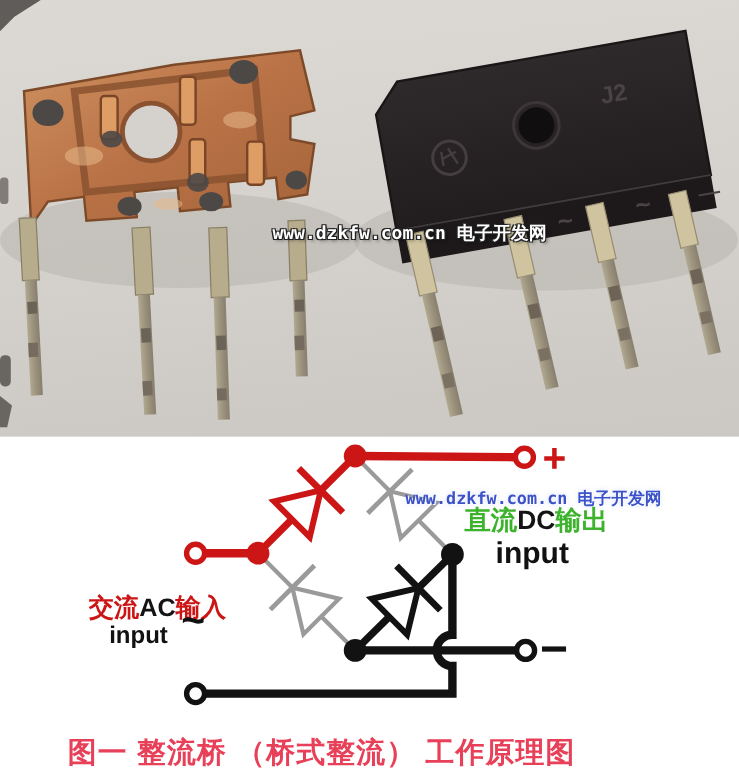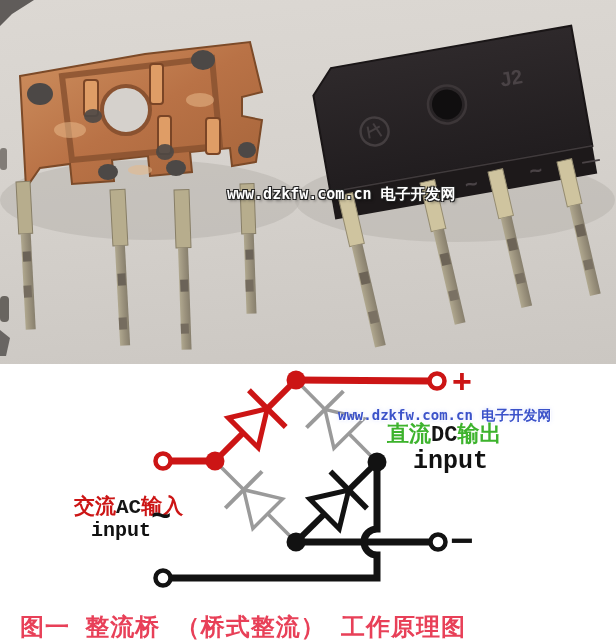--- a/index.html
+++ b/index.html
@@ -27,35 +27,35 @@
   .d-red .tri{stroke:var(--circuit-red);stroke-width:5;fill:#fff;}
   .d-red .bar{stroke:var(--circuit-red);stroke-width:5.5;}
   .d-black .axis{stroke:var(--circuit-black);stroke-width:6;}
   .d-black .tri{stroke:var(--circuit-black);stroke-width:5;fill:#fff;}
   .d-black .bar{stroke:var(--circuit-black);stroke-width:5.5;}
   .d-gray .axis{stroke:var(--circuit-gray);stroke-width:3.5;}
   .d-gray .tri{stroke:var(--circuit-gray);stroke-width:3.5;fill:#fff;}
   .d-gray .bar{stroke:var(--circuit-gray);stroke-width:4;}
   .sign-plus{font-size:34px;font-weight:bold;fill:var(--circuit-red);}
   .sign-minus{font-size:40px;font-weight:bold;fill:var(--circuit-black);}
-  .lbl{position:absolute;white-space:nowrap;font-weight:bold;font-family:Liberation Mono, monospace;}
+  .lbl{position:absolute;white-space:nowrap;font-weight:bold;}
   .lbl .red{color:var(--circuit-red);}
   .lbl .blk{color:#141414;}
   .lbl .grn{color:var(--green);}
   #ac-label{left:74px;top:492px;font-size:21px;text-align:center;}
   #ac-tilde{left:151px;top:498px;font-size:34px;color:#111;}
   #input-label{left:91px;top:519px;font-size:20px;color:#111;}
   #circuit-wm{left:338px;top:407px;font-size:14px;font-weight:bold;
               font-family:"DejaVu Sans Mono","Liberation Mono",monospace;
               color:var(--watermark-blue);
               text-shadow:1px 1px 0 rgba(255,255,255,.9),0 0 4px rgba(130,150,255,.35);}
   #dc-label{left:387px;top:419px;font-size:22px;}
   #output-label{left:413px;top:447px;font-size:25px;color:#111;}
   #fig-caption{left:0;top:611px;width:486px;text-align:center;font-size:24px;
-               letter-spacing:1px;color:var(--caption-red);}
+               letter-spacing:1px;color:var(--caption-red);padding-left:25px;}
   
   .pkg-mark{font-weight:bold;fill:#4a4346;}
 </style>
 </head>
 <body>
 
 <div id="stage">
 
   <div id="photo">
     <svg width="616" height="364" viewBox="0 0 616 364">

